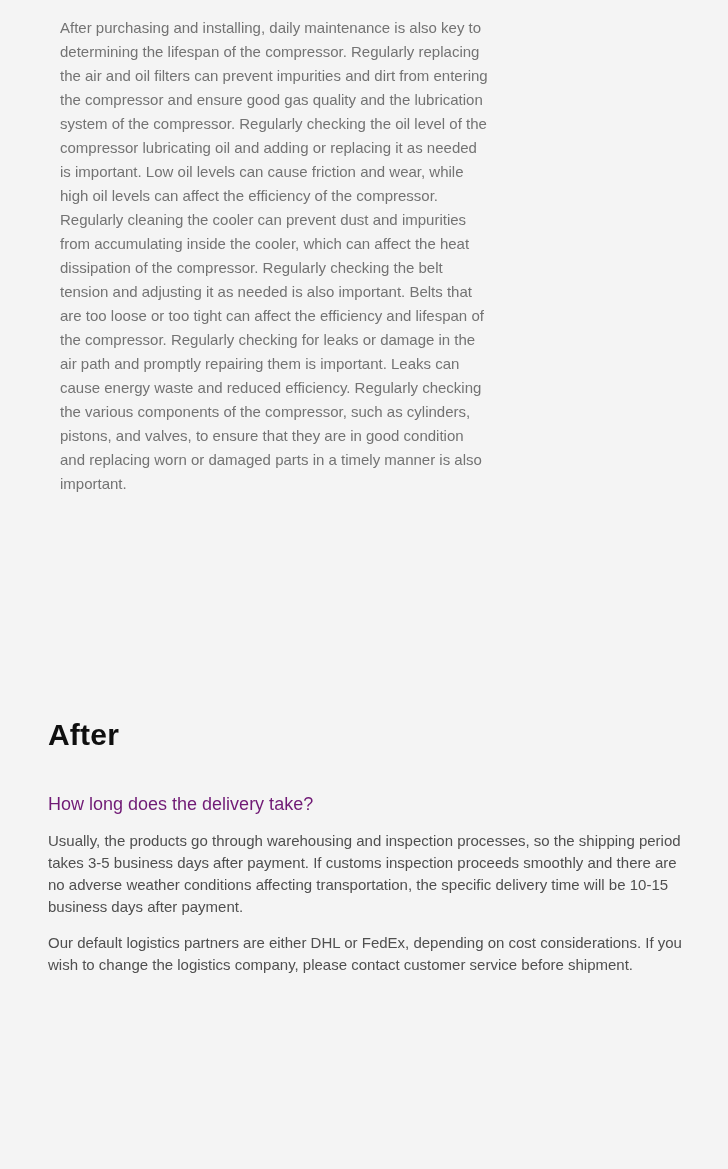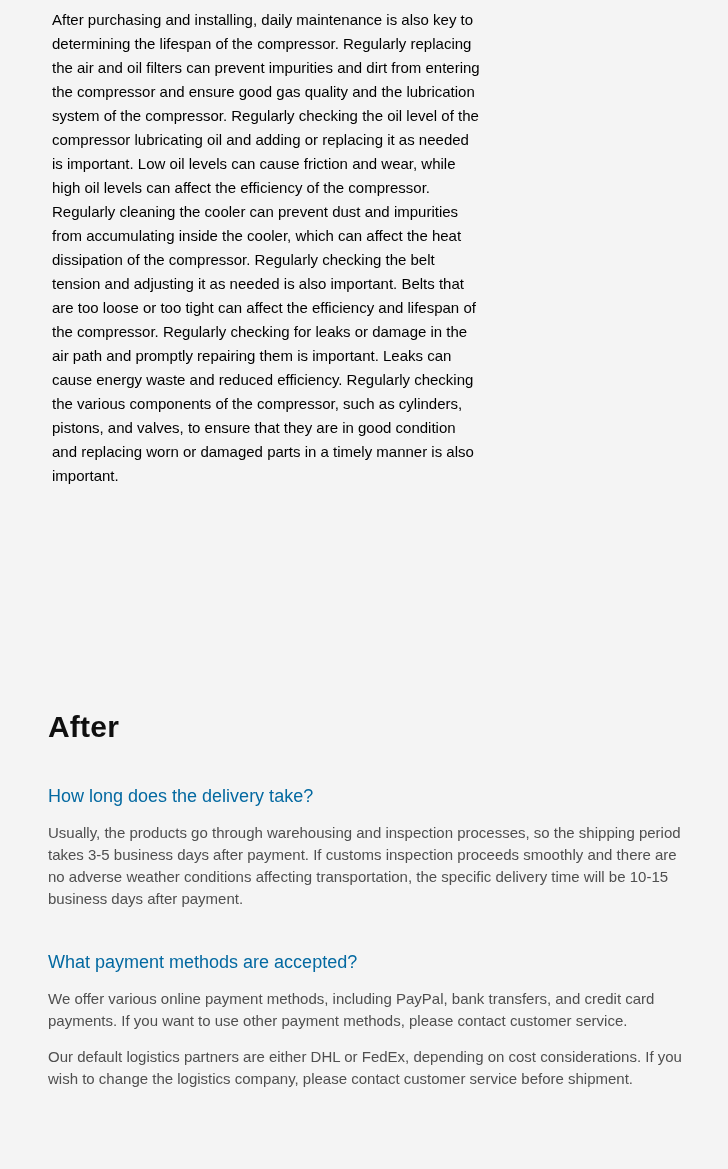--- a/index.html
+++ b/index.html
@@ -14,45 +14,45 @@
     -webkit-font-smoothing: antialiased;
     overflow: hidden;
   }
   .page {
     box-sizing: border-box;
     width: 728px;
     height: 1169px;
     padding: 4px 30px 0 48px;
   }
   .maintenance-paragraph {
-    margin: 4px;
+    margin: 12px;
     max-width: 430px;
     font-size: 15px;
     line-height: 24px;
-    color: #000000;
+    color: #737373;
     font-weight: 400;
   }
   .faqs-heading {
     margin: 222px 0 0 0;
     font-size: 30px;
     line-height: 34px;
     font-weight: 700;
     color: #0f0f0f;
     letter-spacing: 0.2px;
   }
   .faq-item {
     margin: 0;
   }
   .faq-question {
     margin: 40px 0 0 0;
     max-width: 520px;
     font-size: 18px;
     line-height: 24px;
     font-weight: 400;
-    color: #0369a1;
+    color: #701a75;
   }
   .faq-answer {
     margin: 14px 16px 0 0;
     max-width: 650px;
     font-size: 15px;
     line-height: 22px;
     color: #4f4f4f;
     font-weight: 400;
   }
 </style>
@@ -63,22 +63,18 @@
 
   <p class="maintenance-paragraph">After purchasing and installing, daily maintenance is also key to determining the lifespan of the compressor. Regularly replacing the air and oil filters can prevent impurities and dirt from entering the compressor and ensure good gas quality and the lubrication system of the compressor. Regularly checking the oil level of the compressor lubricating oil and adding or replacing it as needed is important. Low oil levels can cause friction and wear, while high oil levels can affect the efficiency of the compressor. Regularly cleaning the cooler can prevent dust and impurities from accumulating inside the cooler, which can affect the heat dissipation of the compressor. Regularly checking the belt tension and adjusting it as needed is also important. Belts that are too loose or too tight can affect the efficiency and lifespan of the compressor. Regularly checking for leaks or damage in the air path and promptly repairing them is important. Leaks can cause energy waste and reduced efficiency. Regularly checking the various components of the compressor, such as cylinders, pistons, and valves, to ensure that they are in good condition and replacing worn or damaged parts in a timely manner is also important.</p>
 
   <h1 class="faqs-heading">After</h1>
 
   <section class="faq-item">
     <h3 class="faq-question">How long does the delivery take?</h3>
     <p class="faq-answer">Usually, the products go through warehousing and inspection processes, so the shipping period takes 3-5 business days after payment. If customs inspection proceeds smoothly and there are no adverse weather conditions affecting transportation, the specific delivery time will be 10-15 business days after payment.</p>
   </section>
 
-  <section class="faq-item">
-    <h3 class="faq-question">What payment methods are accepted?</h3>
-    <p class="faq-answer">We offer various online payment methods, including PayPal, bank transfers, and credit card payments. If you want to use other payment methods, please contact customer service.</p>
-  </section>
 
   <section class="faq-item">
     <p class="faq-answer">Our default logistics partners are either DHL or FedEx, depending on cost considerations. If you wish to change the logistics company, please contact customer service before shipment.</p>
   </section>
 
 </main>
 
 </body></html>

